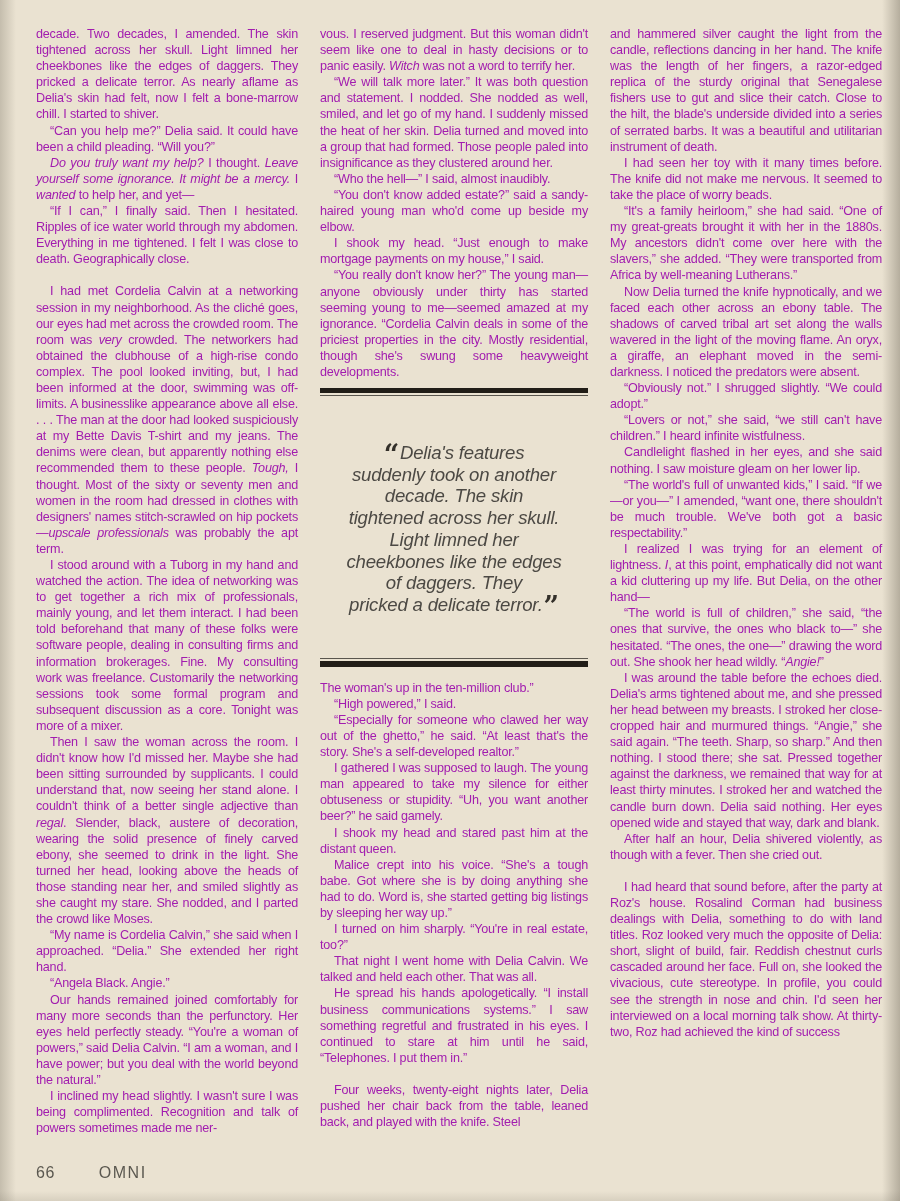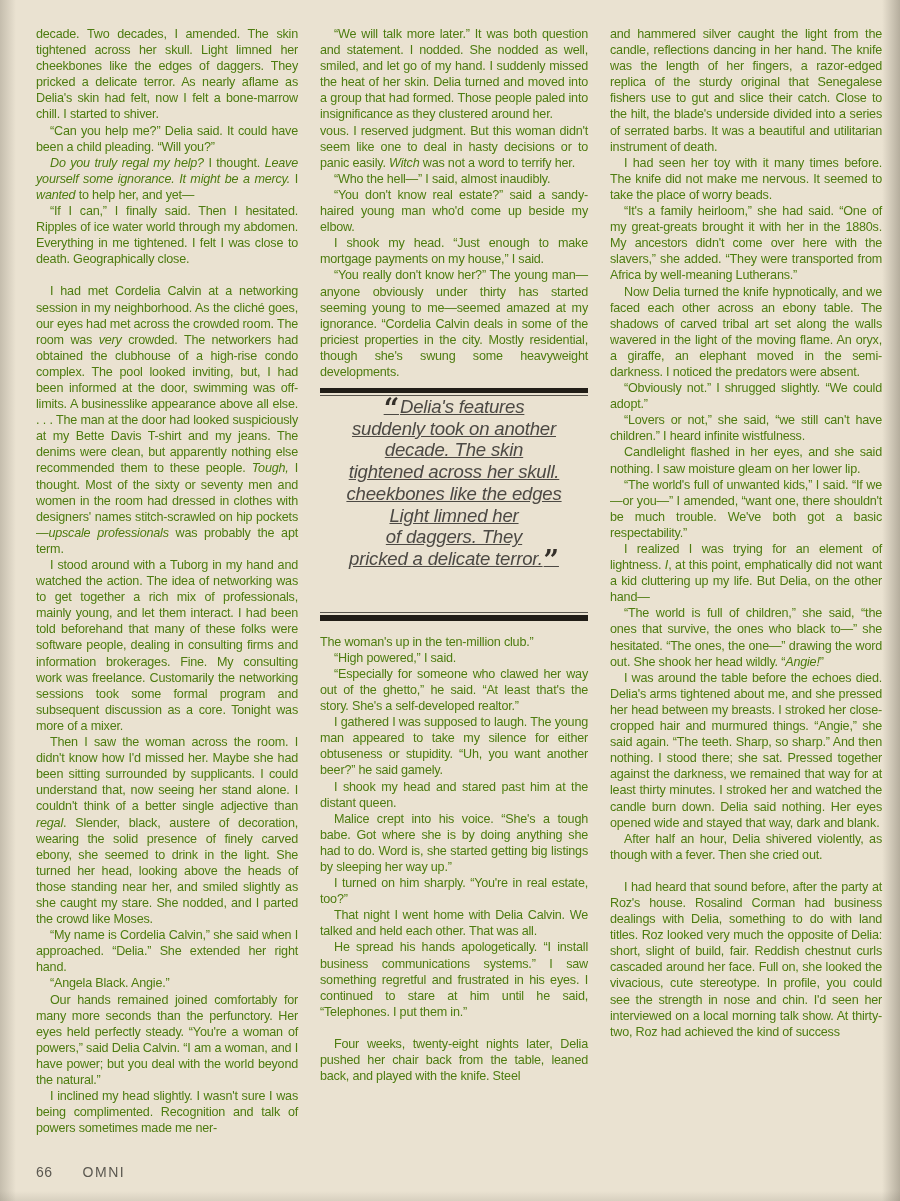--- a/index.html
+++ b/index.html
@@ -26,105 +26,105 @@
   .col{color:#4e4b45;}
   .col-1{width:262px;}
   .col-2{width:268px;}
   .col-3{width:272px;}
 
   .para{
     margin:0;
     font-size:12.6px;line-height:16.1px;
     letter-spacing:-0.2px;
     text-align:justify;
-    color:#4d7c0f;
+    color:#a21caf;
   }
   .para.indent{text-indent:14px;}
   .para.space-before{margin-top:16px;}
   .it{font-style:italic;}
 
   
   .divider{margin:0;}
   .divider .bar{height:5px;background:#211d17;}
   .divider .thin{height:1px;background:#5a564e;}
   .divider-top{margin-top:8px;}
   .divider-top .thin{margin-top:2px;}
   .divider-bottom{margin-top:42px;}
   .divider-bottom .bar{margin-top:2px;height:6px;}
 
   .pull-quote{
+    margin-top:46px;
     text-align:center;
     font-style:italic;
     font-size:18.6px;line-height:21.7px;
     color:#4c4944;
     letter-spacing:-0.2px;
-    text-decoration:underline;
   }
   .pq-line{white-space:nowrap;}
   .q-mark{
     font-family:"DejaVu Serif","Liberation Serif",serif;
     font-style:normal;font-weight:bold;
     font-size:27px;line-height:0;
     position:relative;top:5px;
     color:#34302a;
   }
   .q-open{margin-right:1px;}
   .q-close{margin-left:1px;}
 
   .resume{margin-top:13px;}
 
   .footer{
     position:absolute;left:36px;top:1156px;
-    font-size:14px;color:#5b5850;letter-spacing:0.5px;
-    display:flex;gap:30px;align-items:baseline;
+    font-size:16px;color:#5b5850;letter-spacing:0.5px;
+    display:flex;gap:44px;align-items:baseline;
   }
   .footer .mag{letter-spacing:1.5px;margin-top:8px;}
 </style>
 </head>
 <body>
 
 <div class="page">
   <div class="columns">
 
     <div class="col col-1">
         <p class="para"><span>decade. Two decades, I amended. The skin tightened across her skull. Light limned her cheekbones like the edges of daggers. They pricked a delicate terror. As nearly aflame as Delia's skin had felt, now I felt a bone-marrow chill. I started to shiver.</span></p>
         <p class="para indent"><span>“Can you help me?” Delia said. It could have been a child pleading. “Will you?”</span></p>
-        <p class="para indent"><span class="it">Do you truly regal my help?</span><span> I thought. </span><span class="it">Leave yourself some ignorance. It might be a mercy.</span><span> I </span><span class="it">wanted</span><span> to help her, and yet—</span></p>
+        <p class="para indent"><span class="it">Do you truly want my help?</span><span> I thought. </span><span class="it">Leave yourself some ignorance. It might be a mercy.</span><span> I </span><span class="it">wanted</span><span> to help her, and yet—</span></p>
         <p class="para indent"><span>“If I can,” I finally said. Then I hesitated. Ripples of ice water world through my abdomen. Everything in me tightened. I felt I was close to death. Geographically close.</span></p>
         <p class="para indent space-before"><span>I had met Cordelia Calvin at a networking session in my neighborhood. As the cliché goes, our eyes had met across the crowded room. The room was </span><span class="it">very</span><span> crowded. The networkers had obtained the clubhouse of a high-rise condo complex. The pool looked inviting, but, I had been informed at the door, swimming was off-limits. A businesslike appearance above all else. . . . The man at the door had looked suspiciously at my Bette Davis T-shirt and my jeans. The denims were clean, but apparently nothing else recommended them to these people. </span><span class="it">Tough,</span><span> I thought. Most of the sixty or seventy men and women in the room had dressed in clothes with designers' names stitch-scrawled on hip pockets—</span><span class="it">upscale professionals</span><span> was probably the apt term.</span></p>
         <p class="para indent"><span>I stood around with a Tuborg in my hand and watched the action. The idea of networking was to get together a rich mix of professionals, mainly young, and let them interact. I had been told beforehand that many of these folks were software people, dealing in consulting firms and information brokerages. Fine. My consulting work was freelance. Customarily the networking sessions took some formal program and subsequent discussion as a core. Tonight was more of a mixer.</span></p>
         <p class="para indent"><span>Then I saw the woman across the room. I didn't know how I'd missed her. Maybe she had been sitting surrounded by supplicants. I could understand that, now seeing her stand alone. I couldn't think of a better single adjective than </span><span class="it">regal</span><span>. Slender, black, austere of decoration, wearing the solid presence of finely carved ebony, she seemed to drink in the light. She turned her head, looking above the heads of those standing near her, and smiled slightly as she caught my stare. She nodded, and I parted the crowd like Moses.</span></p>
         <p class="para indent"><span>“My name is Cordelia Calvin,” she said when I approached. “Delia.” She extended her right hand.</span></p>
         <p class="para indent"><span>“Angela Black. Angie.”</span></p>
         <p class="para indent"><span>Our hands remained joined comfortably for many more seconds than the perfunctory. Her eyes held perfectly steady. “You're a woman of powers,” said Delia Calvin. “I am a woman, and I have power; but you deal with the world beyond the natural.”</span></p>
         <p class="para indent"><span>I inclined my head slightly. I wasn't sure I was being complimented. Recognition and talk of powers sometimes made me ner-</span></p>
       </div>
 
     <div class="col col-2">
       <div>
+          <p class="para"><span>vous. I reserved judgment. But this woman didn't seem like one to deal in hasty decisions or to panic easily. </span><span class="it">Witch</span><span> was not a word to terrify her.</span></p>
           <p class="para indent"><span>“We will talk more later.” It was both question and statement. I nodded. She nodded as well, smiled, and let go of my hand. I suddenly missed the heat of her skin. Delia turned and moved into a group that had formed. Those people paled into insignificance as they clustered around her.</span></p>
-          <p class="para"><span>vous. I reserved judgment. But this woman didn't seem like one to deal in hasty decisions or to panic easily. </span><span class="it">Witch</span><span> was not a word to terrify her.</span></p>
           <p class="para indent"><span>“Who the hell—” I said, almost inaudibly.</span></p>
-          <p class="para indent"><span>“You don't know real estate?” said a sandy-haired young man who'd come up beside my elbow.</span></p>
+          <p class="para indent"><span>“You don't know added estate?” said a sandy-haired young man who'd come up beside my elbow.</span></p>
           <p class="para indent"><span>I shook my head. “Just enough to make mortgage payments on my house,” I said.</span></p>
           <p class="para indent"><span>“You really don't know her?” The young man—anyone obviously under thirty has started seeming young to me—seemed amazed at my ignorance. “Cordelia Calvin deals in some of the priciest properties in the city. Mostly residential, though she's swung some heavyweight developments.</span></p>
         </div>
 
       <div class="divider divider-top">
         <div class="bar"></div>
         <div class="thin"></div>
       </div>
 
       <div class="pull-quote">
           <div class="pq-line"><span class="q-mark q-open">“</span>Delia's features</div>
           <div class="pq-line">suddenly took on another</div>
           <div class="pq-line">decade. The skin</div>
           <div class="pq-line">tightened across her skull.</div>
+          <div class="pq-line">Light limned her</div>
           <div class="pq-line">cheekbones like the edges</div>
-          <div class="pq-line">Light limned her</div>
           <div class="pq-line">of daggers. They</div>
           <div class="pq-line">pricked a delicate terror.<span class="q-mark q-close">”</span></div>
         </div>
 
       <div class="divider divider-bottom">
         <div class="thin"></div>
         <div class="bar"></div>
       </div>
 
       <div class="resume">

